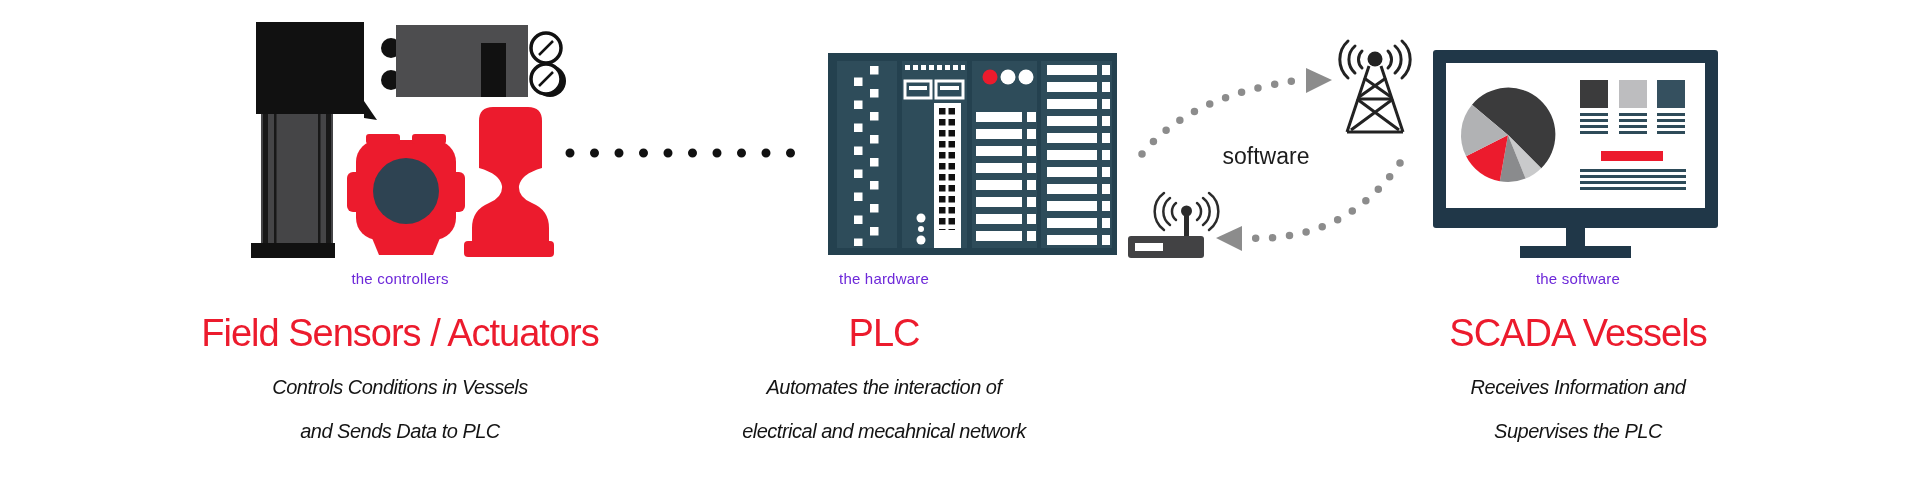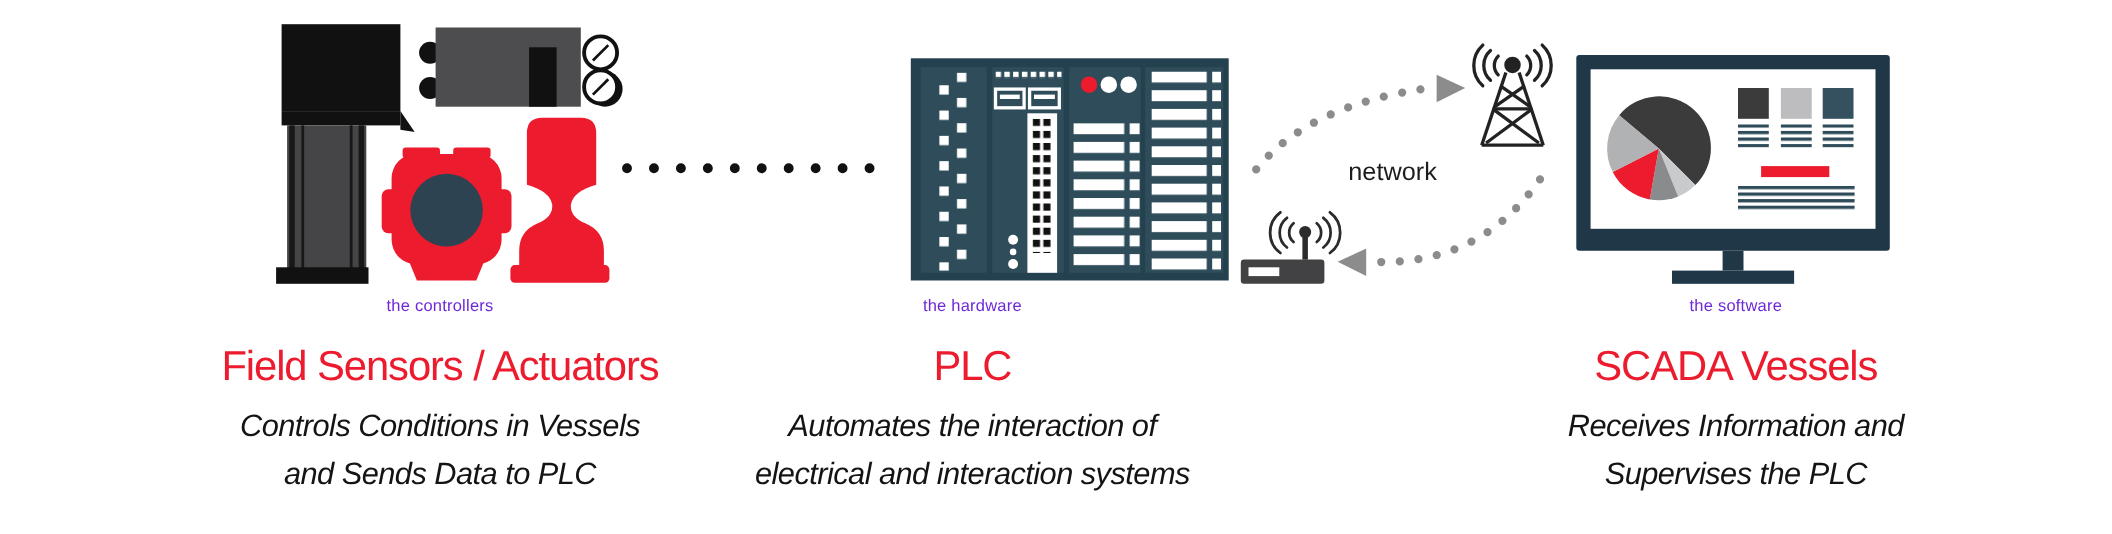--- a/index.html
+++ b/index.html
@@ -7,21 +7,21 @@
     position:relative;width:1920px;height:485px;background:#ffffff;overflow:hidden;
     font-family:"Liberation Sans","DejaVu Sans",sans-serif;
   }
   .diagram-svg{position:absolute;left:0;top:0;width:1920px;height:485px;}
   .textcol{position:absolute;text-align:center;}
   #col-controllers{left:100px;top:266px;width:600px;}
   #col-plc{left:584px;top:266px;width:600px;}
   #col-scada{left:1278px;top:266px;width:600px;}
   .caption{font-size:15px;line-height:25px;color:#6d28d9;letter-spacing:.2px;}
   .title{font-size:38px;line-height:52px;color:#EC1B2D;letter-spacing:-1px;margin-top:16px;font-weight:400;}
-  .sub{font-size:28px;line-height:44px;font-style:italic;color:#141414;letter-spacing:-.5px;margin-top:6px;}
+  .sub{font-size:20px;line-height:44px;font-style:italic;color:#141414;letter-spacing:-.5px;margin-top:6px;}
   .sub div{white-space:nowrap;}
   #network-label{position:absolute;left:1186px;top:144px;width:160px;text-align:center;
     font-size:23px;line-height:25px;color:#1c1c1c;}
 </style>
 </head>
 <body>
 
 <div class="canvas">
 
   <svg class="diagram-svg" viewBox="0 0 1920 485">
@@ -203,28 +203,28 @@
       <div>Controls Conditions in Vessels</div>
       <div>and Sends Data to PLC</div>
     </div>
   </div>
 
   <div class="textcol" id="col-plc">
     <div class="caption">the hardware</div>
     <div class="title">PLC</div>
     <div class="sub">
       <div>Automates the interaction of</div>
-      <div>electrical and interaction systems</div>
+      <div>electrical and mecahnical network</div>
     </div>
   </div>
 
   <div class="textcol" id="col-scada">
     <div class="caption">the software</div>
     <div class="title">SCADA Vessels</div>
     <div class="sub">
       <div>Receives Information and</div>
       <div>Supervises the PLC</div>
     </div>
   </div>
 
-  <div id="network-label">network</div>
+  <div id="network-label">software</div>
 
 </div>
 
 </body></html>

